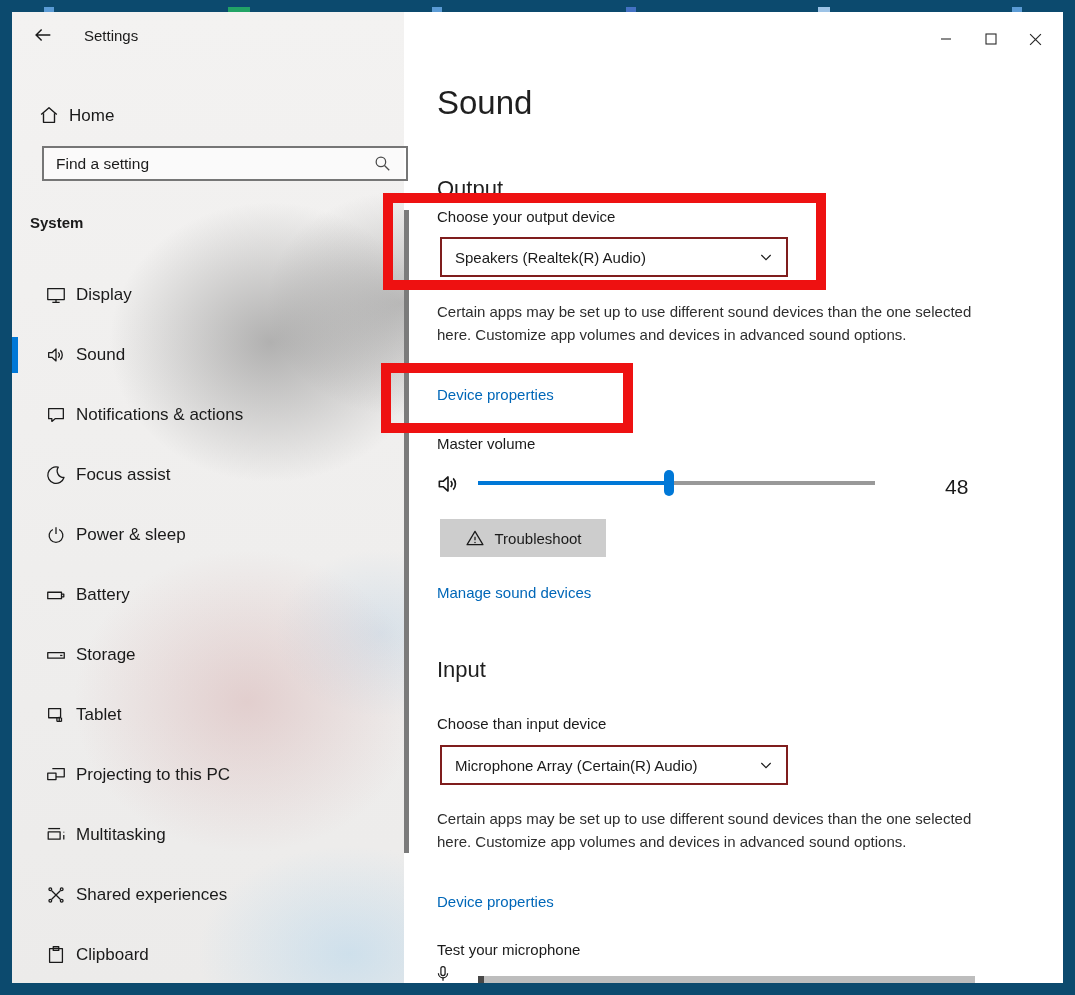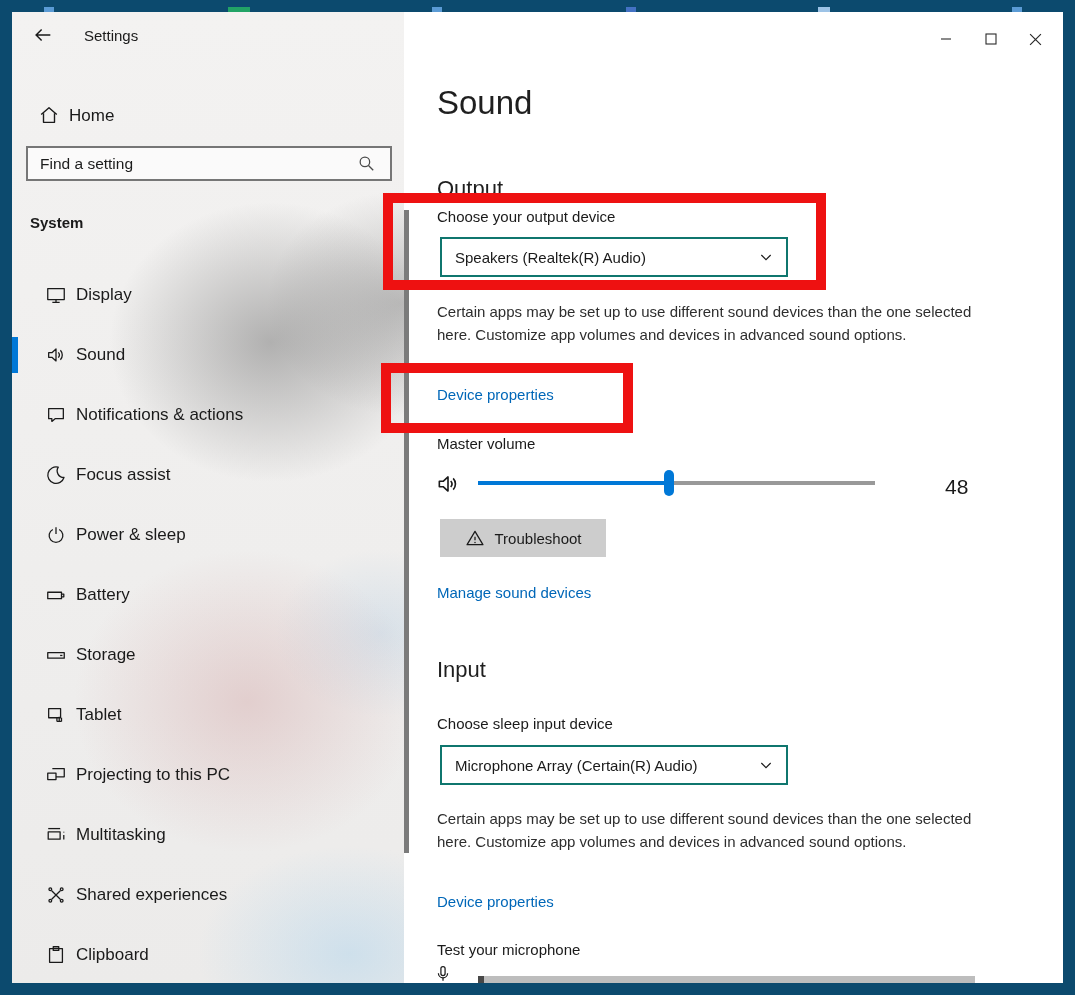--- a/index.html
+++ b/index.html
@@ -21,21 +21,21 @@
       radial-gradient(ellipse 240px 210px at 60% 71%, rgba(214,176,176,.50), transparent 72%),
       radial-gradient(ellipse 150px 120px at 94% 64%, rgba(172,200,224,.35), transparent 70%),
       radial-gradient(ellipse 210px 150px at 86% 97%, rgba(186,216,236,.60), transparent 72%),
       linear-gradient(180deg,#f3f2f1,#ecebea);
   }
   .titlebar-left { position:absolute; left:18px; top:10px; display:flex; align-items:center; gap:28px; }
   .back { width:26px; height:26px; display:flex; align-items:center; justify-content:center; cursor:pointer; }
   .app-title { font-size:15px; color:#1a1a1a; }
   .home-row { position:absolute; left:0; top:74px; width:100%; height:40px; display:flex; align-items:flex-end; padding-left:26px; gap:9px; cursor:pointer; }
   .home-row .label { font-size:17px; }
-  .searchbox { position:absolute; left:14px; top:134px; width:366px; height:35px; background:rgba(255,255,255,.65);
+  .searchbox { position:absolute; left:30px; top:134px; width:366px; height:35px; background:rgba(255,255,255,.65);
     border:2px solid #767676; display:flex; align-items:center; padding:0 14px 0 12px; cursor:text; }
   .searchbox .ph { flex:1; font-size:15.5px; color:#1c1c1c; }
   .section-label { position:absolute; left:18px; top:202px; font-size:15px; font-weight:bold; }
   .nav { position:absolute; left:0; top:263px; width:100%; }
   .nav-item { position:relative; height:40px; margin-bottom:20px; display:flex; align-items:center; padding-left:33px; gap:9px; cursor:pointer; }
   .nav-item .nav-label { font-size:17px; white-space:nowrap; }
   .nav-item.selected::before { content:""; position:absolute; left:0; top:2px; width:6px; height:36px; background:var(--accent); }
   .icon { display:inline-flex; align-items:center; justify-content:center; flex:0 0 auto; }
   .icon svg { display:block; }
 
@@ -47,21 +47,21 @@
   .winctl { position:absolute; top:14px; right:5px; display:flex; }
   .winbtn { width:45px; height:26px; display:flex; align-items:center; justify-content:center; cursor:pointer; }
 
   .page-title { position:absolute; left:28px; top:72px; font-size:33px; font-weight:300; color:#1f1f1f; }
   .sec-h { position:absolute; left:28px; font-size:22px; font-weight:400; color:#1f1f1f; }
   .out-h { top:140px;margin-top:24px; } .in-h { top:645px; }
   .lbl { position:absolute; left:28px; font-size:15px; color:#1a1a1a; }
   .choose-out { top:196px; } .choose-in { top:703px; }
   .mv { top:423px; } .test-mic { top:929px; }
 
-  .dropdown { position:absolute; left:31px; width:348px; height:40px; background:#fff; border:2px solid #0f766e;
+  .dropdown { position:absolute; left:31px; width:348px; height:40px; background:#fff; border:2px solid #7f1d1d;
     display:flex; align-items:center; padding:0 12px 0 13px; cursor:pointer; }
   .dd1 { top:225px; } .dd2 { top:733px; }
   .dropdown .dd-val { flex:1; font-size:15px; }
 
   .desc { position:absolute; left:28px; width:558px; font-size:15px; line-height:23px; color:#2e2e2e; }
   .d1 { top:288px; } .d2 { top:795px; }
 
   .link { position:absolute; left:28px; font-size:15px; color:var(--link); text-decoration:none; cursor:pointer; }
   .l1 { top:374px; } .l2 { top:572px; } .l3 { top:881px; }
 
@@ -304,21 +304,21 @@
               <path d="M12 10.5v4.2"></path>
               <circle cx="12" cy="17.3" r="0.9" fill="#1a1a1a" stroke="none"></circle>
             </svg>
         </span>
         <span>Troubleshoot</span>
       </button>
 
       <a class="link l2">Manage sound devices</a>
 
       <h2 class="sec-h in-h">Input</h2>
-      <div class="lbl choose-in">Choose sleep input device</div>
+      <div class="lbl choose-in">Choose than input device</div>
 
       <div class="dropdown dd2">
         <span class="dd-val">Microphone Array (Certain(R) Audio)</span>
         <span class="icon">
           <svg width="16" height="16" viewBox="0 0 24 24" fill="none" stroke="#1a1a1a" stroke-width="1.7">
               <path d="M5 9l7 7 7-7"></path>
             </svg>
         </span>
       </div>
 

